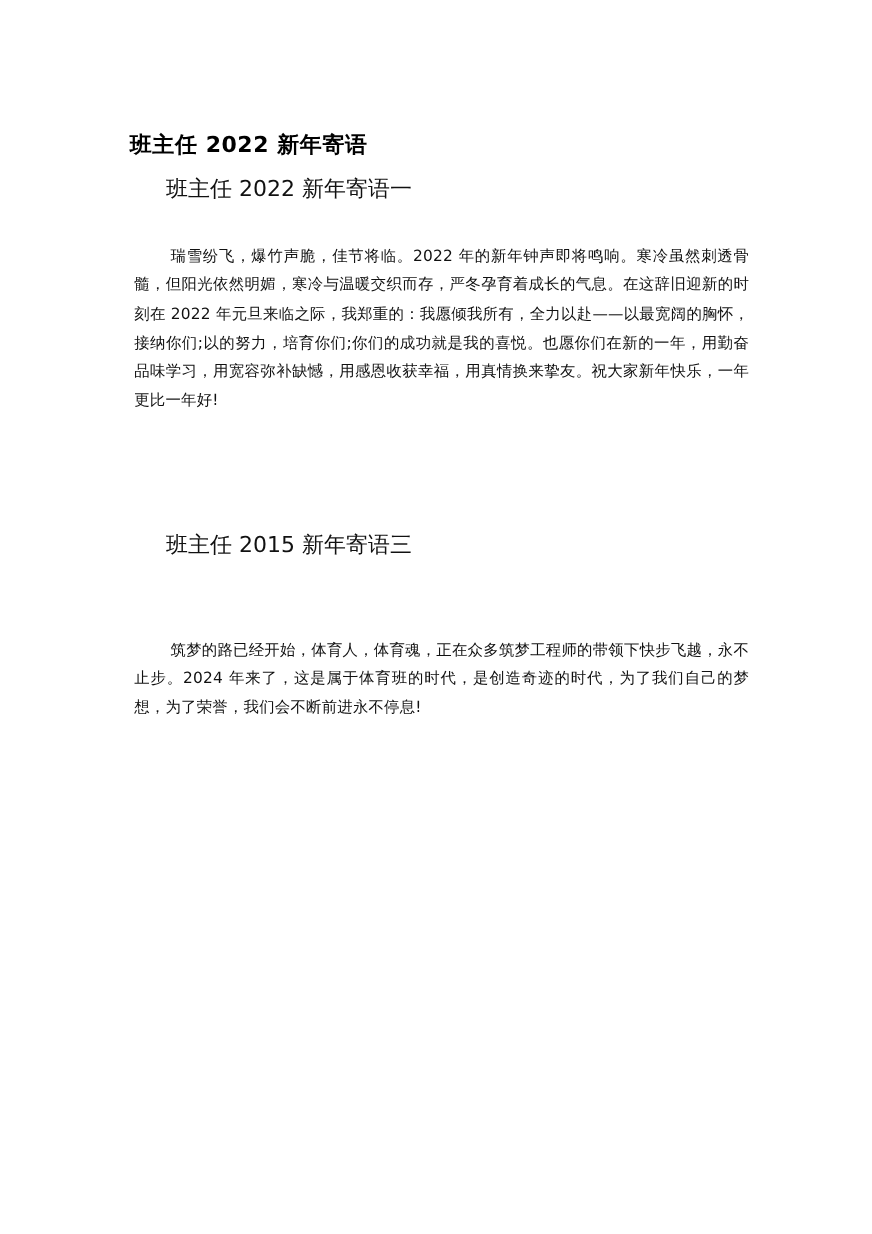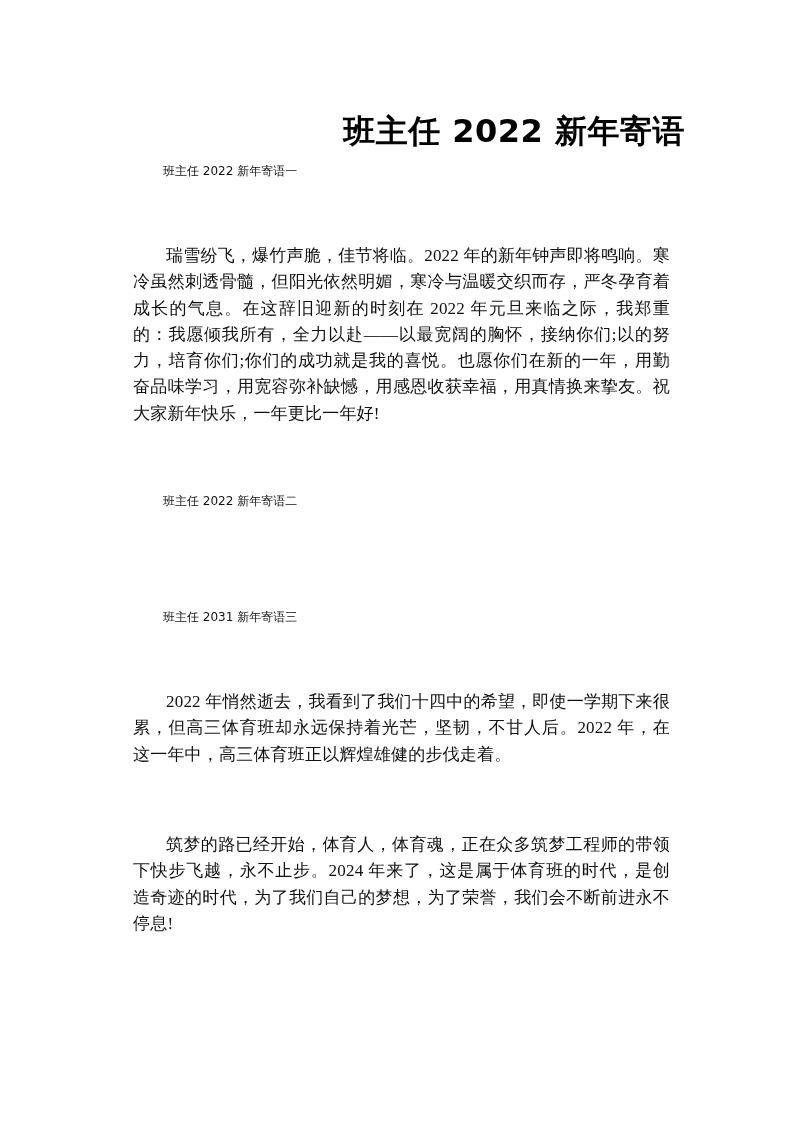--- a/index.html
+++ b/index.html
@@ -1,38 +1,36 @@
 <!DOCTYPE html>
 <html><head>
 <meta charset="utf-8">
 <style>
   html, body { margin: 0; padding: 0; background: #ffffff; }
   body { width: 793px; height: 1122px; position: relative; overflow: hidden;
          font-family: "DejaVu Sans", "Liberation Sans", sans-serif; color: #111111; }
   .page { position: absolute; left: 118px; top: 108px; width: 567px; }
-  .title { text-align: right; font-size: 32px; font-weight: bold; margin: 0; height: 46px; line-height: 46px; color: #000; letter-spacing: 0.5px; }
-  .heading { font-size: 12px; line-height: 26px; text-indent: 33px; margin: 12px; }
-  .para { font-size: 17px; line-height: 26.3px; text-indent: 33px; margin: 15px; text-align: justify; text-justify: inter-character; letter-spacing: 0.2px; font-family: Liberation Serif, serif; }
+  .title { text-align: left; font-size: 20px; font-weight: bold; margin: 0; height: 46px; line-height: 46px; color: #000; letter-spacing: 0.5px; }
+  .heading { font-size: 20px; line-height: 26px; text-indent: 33px; margin: 0; }
+  .para { font-size: 14px; line-height: 26.3px; text-indent: 33px; margin: 4px; text-align: justify; text-justify: inter-character; letter-spacing: 0.2px; }
   .gap-h { height: 32px; }
   .gap-p { height: 34px; }
 </style>
 </head>
 <body>
 
 <div class="page">
   <h1 class="title">班主任 2022 新年寄语</h1>
 
   <p class="heading" style="margin-top:4px;">班主任 2022 新年寄语一</p>
   <div class="gap-h"></div>
   <p class="para">瑞雪纷飞，爆竹声脆，佳节将临。2022 年的新年钟声即将鸣响。寒冷虽然刺透骨髓，但阳光依然明媚，寒冷与温暖交织而存，严冬孕育着成长的气息。在这辞旧迎新的时刻在 2022 年元旦来临之际，我郑重的：我愿倾我所有，全力以赴——以最宽阔的胸怀，接纳你们;以的努力，培育你们;你们的成功就是我的喜悦。也愿你们在新的一年，用勤奋品味学习，用宽容弥补缺憾，用感恩收获幸福，用真情换来挚友。祝大家新年快乐，一年更比一年好!</p>
 
   <div class="gap-p"></div>
-  <p class="heading">班主任 2022 新年寄语二</p>
   <div class="gap-h"></div>
 
   <div class="gap-p"></div>
-  <p class="heading">班主任 2031 新年寄语三</p>
+  <p class="heading">班主任 2015 新年寄语三</p>
   <div class="gap-h"></div>
-  <p class="para">2022 年悄然逝去，我看到了我们十四中的希望，即使一学期下来很累，但高三体育班却永远保持着光芒，坚韧，不甘人后。2022 年，在这一年中，高三体育班正以辉煌雄健的步伐走着。</p>
   <div class="gap-p"></div>
   <p class="para">筑梦的路已经开始，体育人，体育魂，正在众多筑梦工程师的带领下快步飞越，永不止步。2024 年来了，这是属于体育班的时代，是创造奇迹的时代，为了我们自己的梦想，为了荣誉，我们会不断前进永不停息!</p>
   <div class="gap-p"></div>
 </div>
 
 </body></html>

